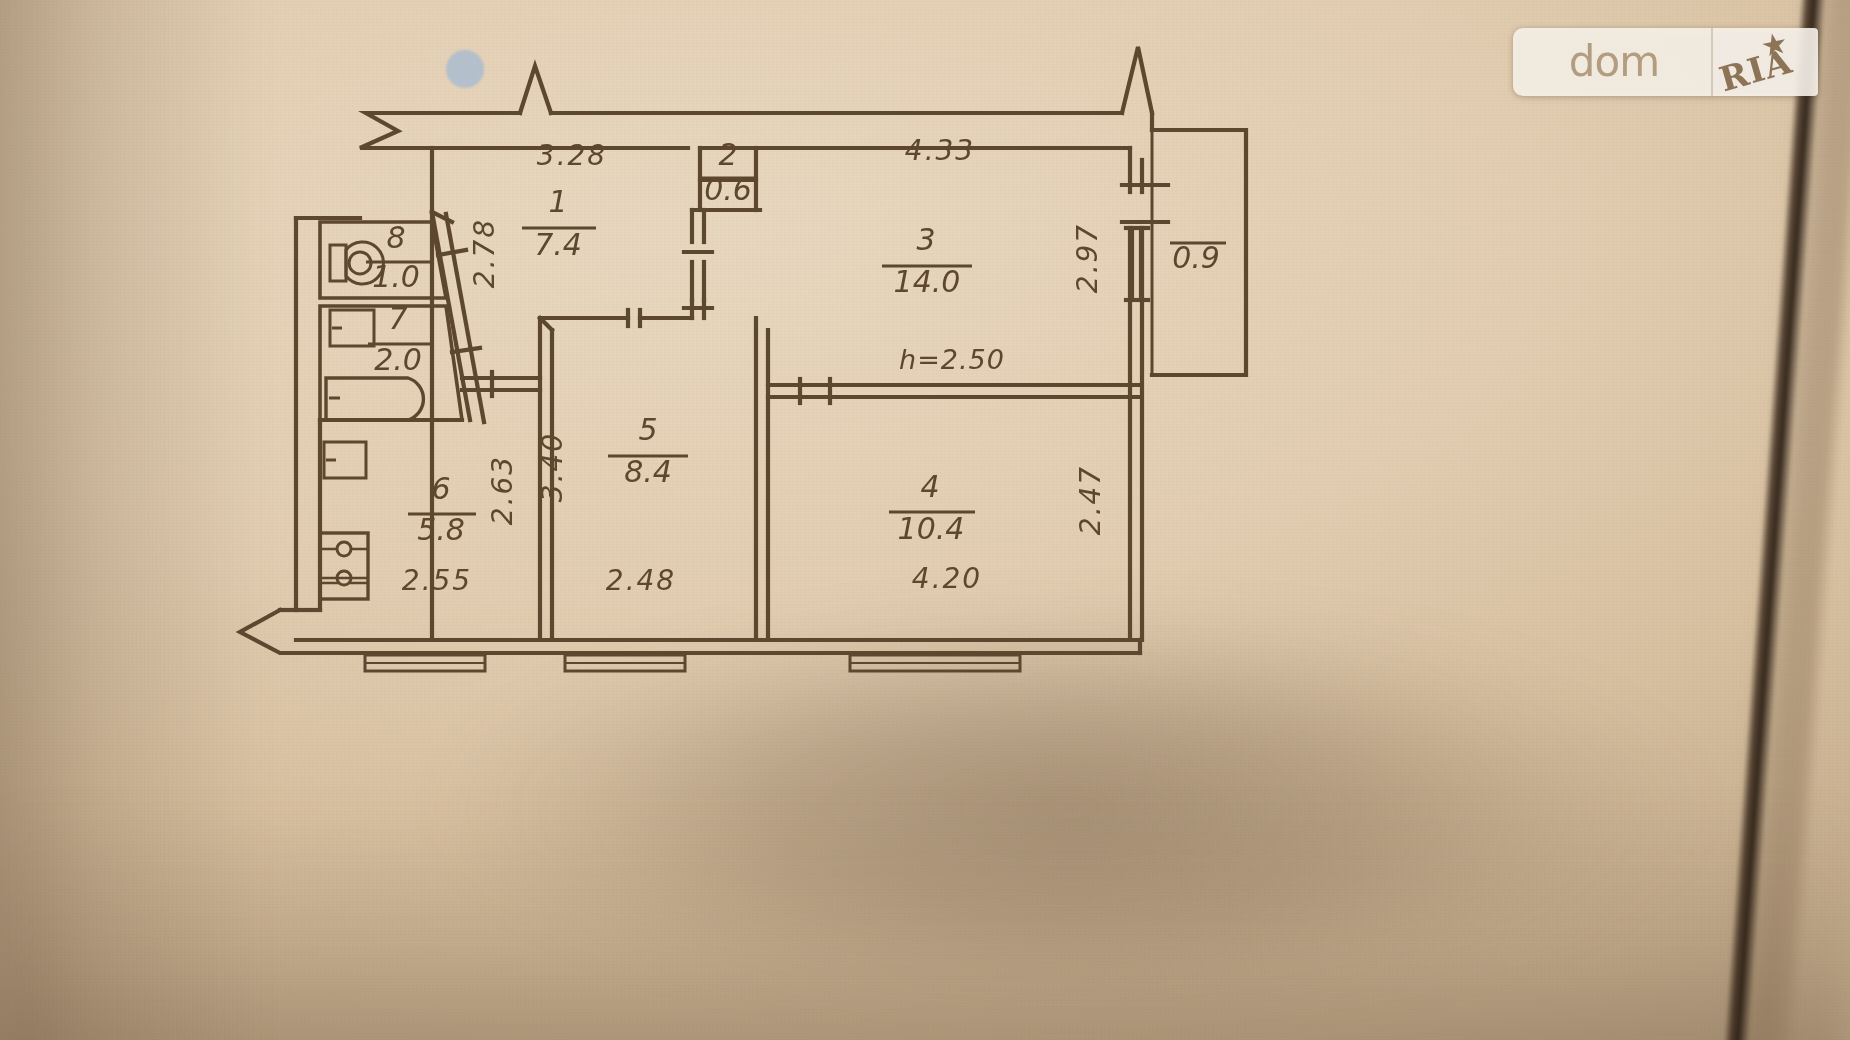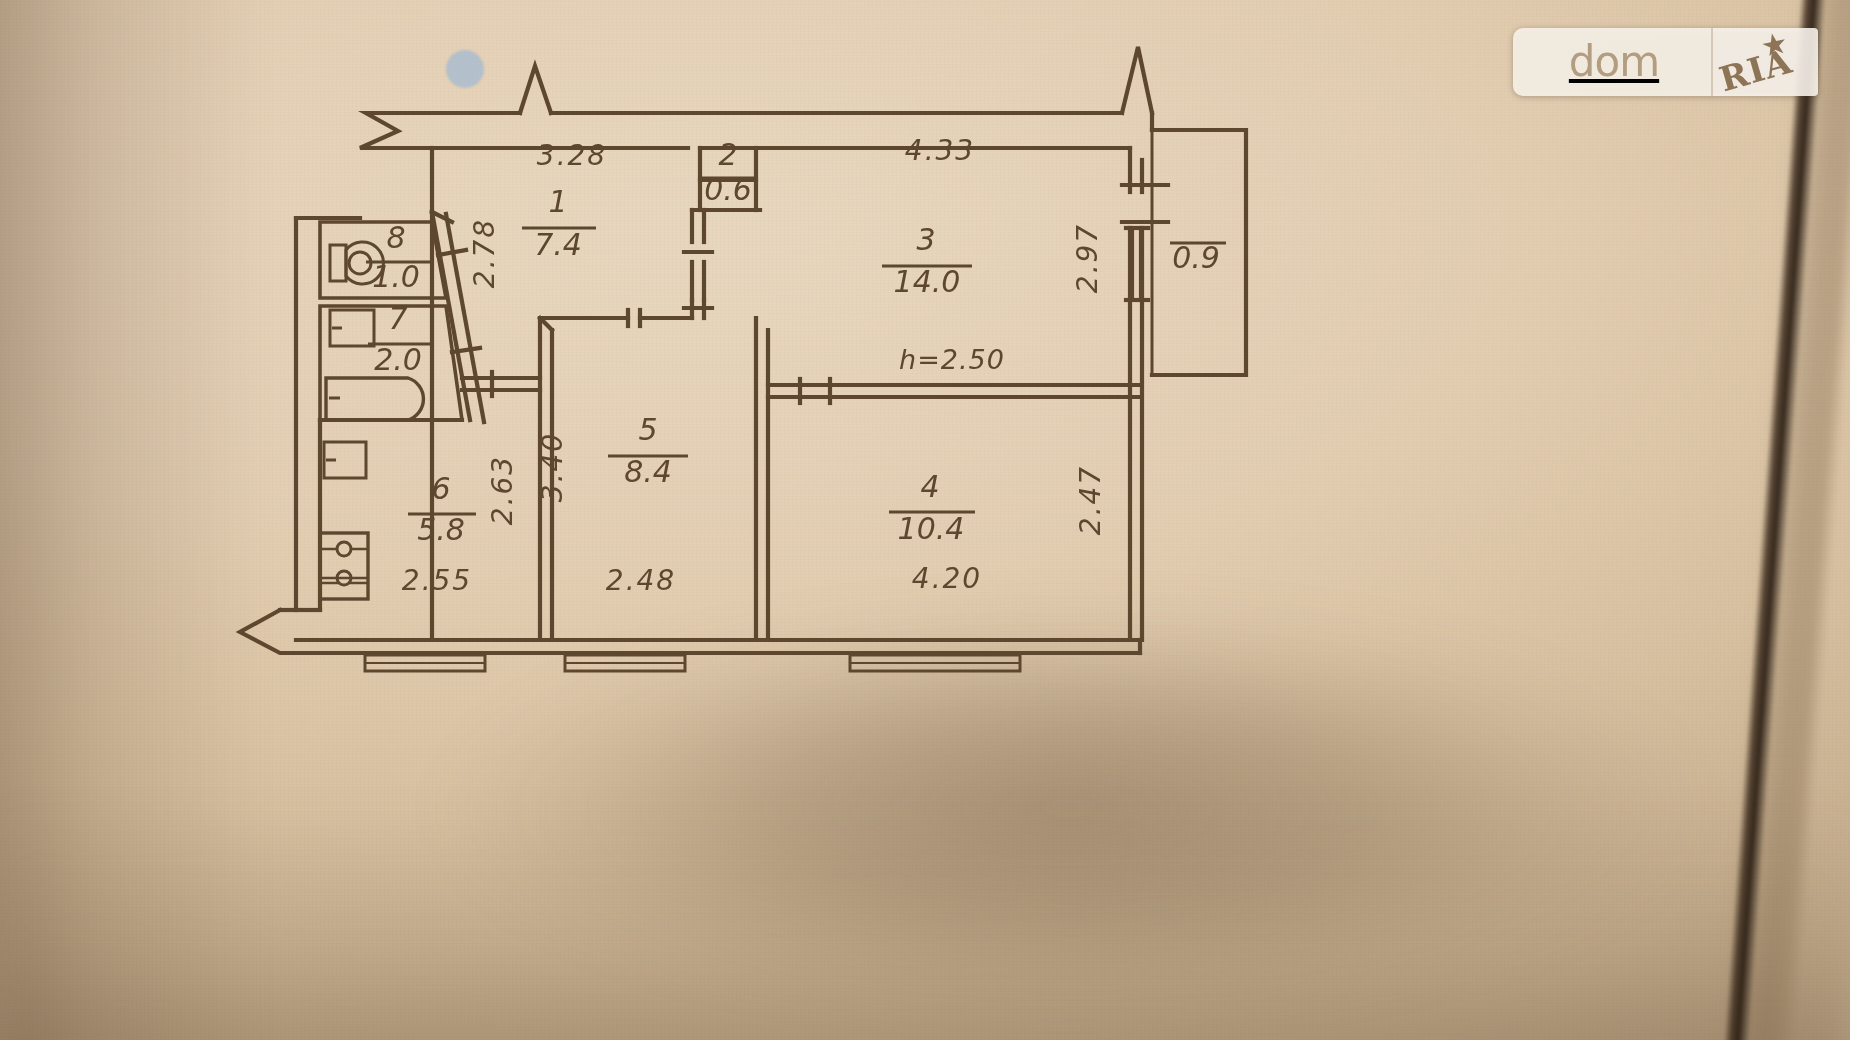--- a/index.html
+++ b/index.html
@@ -66,21 +66,20 @@
   }
   
   #plan-wrap{position:absolute;left:0;top:0;width:1850px;height:1040px;}
   #plan{position:absolute;left:0;top:0;}
   
   .wm{
     position:absolute;top:28px;right:32px;
     display:flex;align-items:stretch;
     height:68px;
     filter:drop-shadow(0 1px 3px rgba(60,44,28,.35));
-    text-decoration:underline;
   }
   .wm-dom{
     background:rgba(248,243,234,.90);
     border-top-left-radius:10px;border-bottom-left-radius:10px;
     padding:0 22px 0 26px;
     display:flex;align-items:center;
     min-width:150px;
     justify-content:center;
   }
   .wm-dom span{

